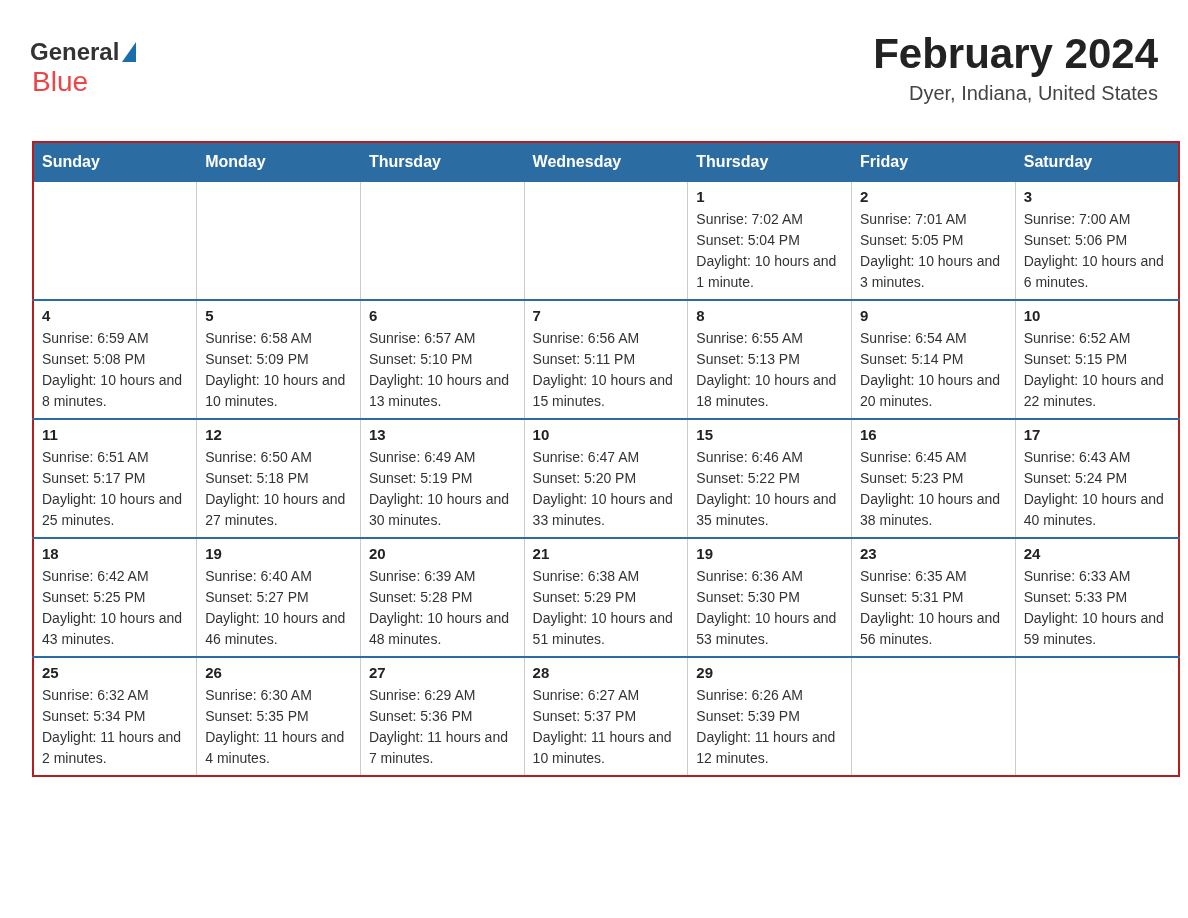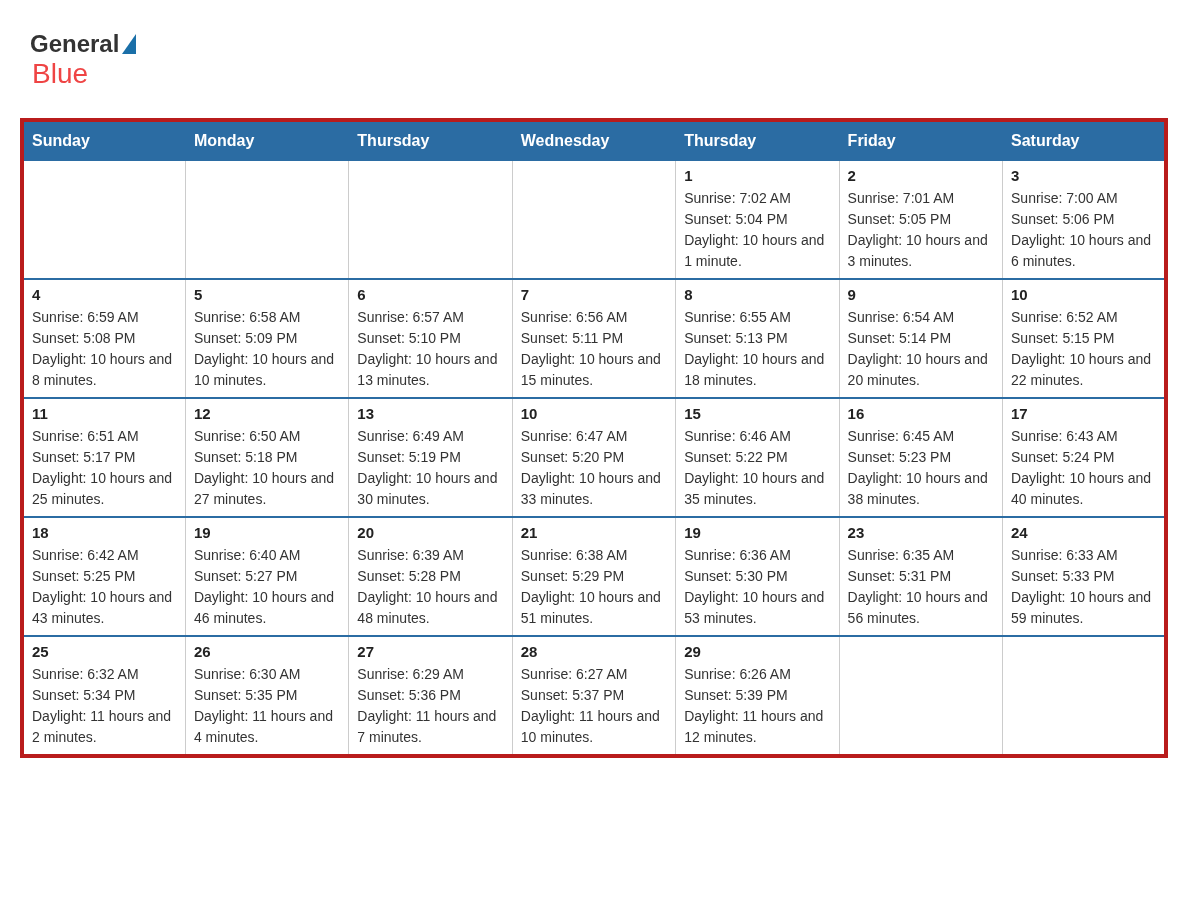--- a/index.html
+++ b/index.html
@@ -7,41 +7,42 @@
       background: #fff;
       font-family: Arial, sans-serif;
       padding: 20px;
       width: 1188px;
       min-height: 918px;
     }
     .header {
       display: flex;
       justify-content: space-between;
       align-items: center;
-      margin-bottom: 28px;
+      margin-bottom: 36px;
       padding: 10px 10px 0 10px;
       gap: 26px;
     }
     .title-block {
       text-align: right;
     }
     .month-title {
       font-size: 42px;
       font-weight: bold;
       color: #222;
     }
     .location {
       font-size: 20px;
       color: #444;
       margin-top: 4px;
     }
     .calendar {
       width: 100%;
       border-collapse: collapse;
-      border: 4px solid #b91c1c;
+      border: 2px solid #b91c1c;
+      margin-left: 12px;
     }
     .calendar th {
       background-color: #2b6ca3;
       color: #fff;
       font-size: 16px;
       font-weight: bold;
       padding: 10px 8px;
       text-align: left;
       border: 1px solid #2b6ca3;
     }
@@ -97,20 +98,24 @@
 </head>
 <body>
 
 <div class="header">
   <div class="logo-combined">
     <div class="logo-row1">
       <span style="font-size:24px;font-weight:bold;color:#333;">General</span>
       <span class="logo-triangle"></span>
     </div>
     <span style="font-size:28px;font-weight:normal;color:#ef4444;margin-left:2px;">Blue</span>
+  </div>
+  <div class="title-block">
+    <div class="month-title">February 2024</div>
+    <div class="location">Dyer, Indiana, United States</div>
   </div>
 </div>
 
 <table class="calendar">
   <thead>
     <tr>
     <th>Sunday</th>
         <th>Monday</th>
         <th>Thursday</th>
         <th>Wednesday</th>

